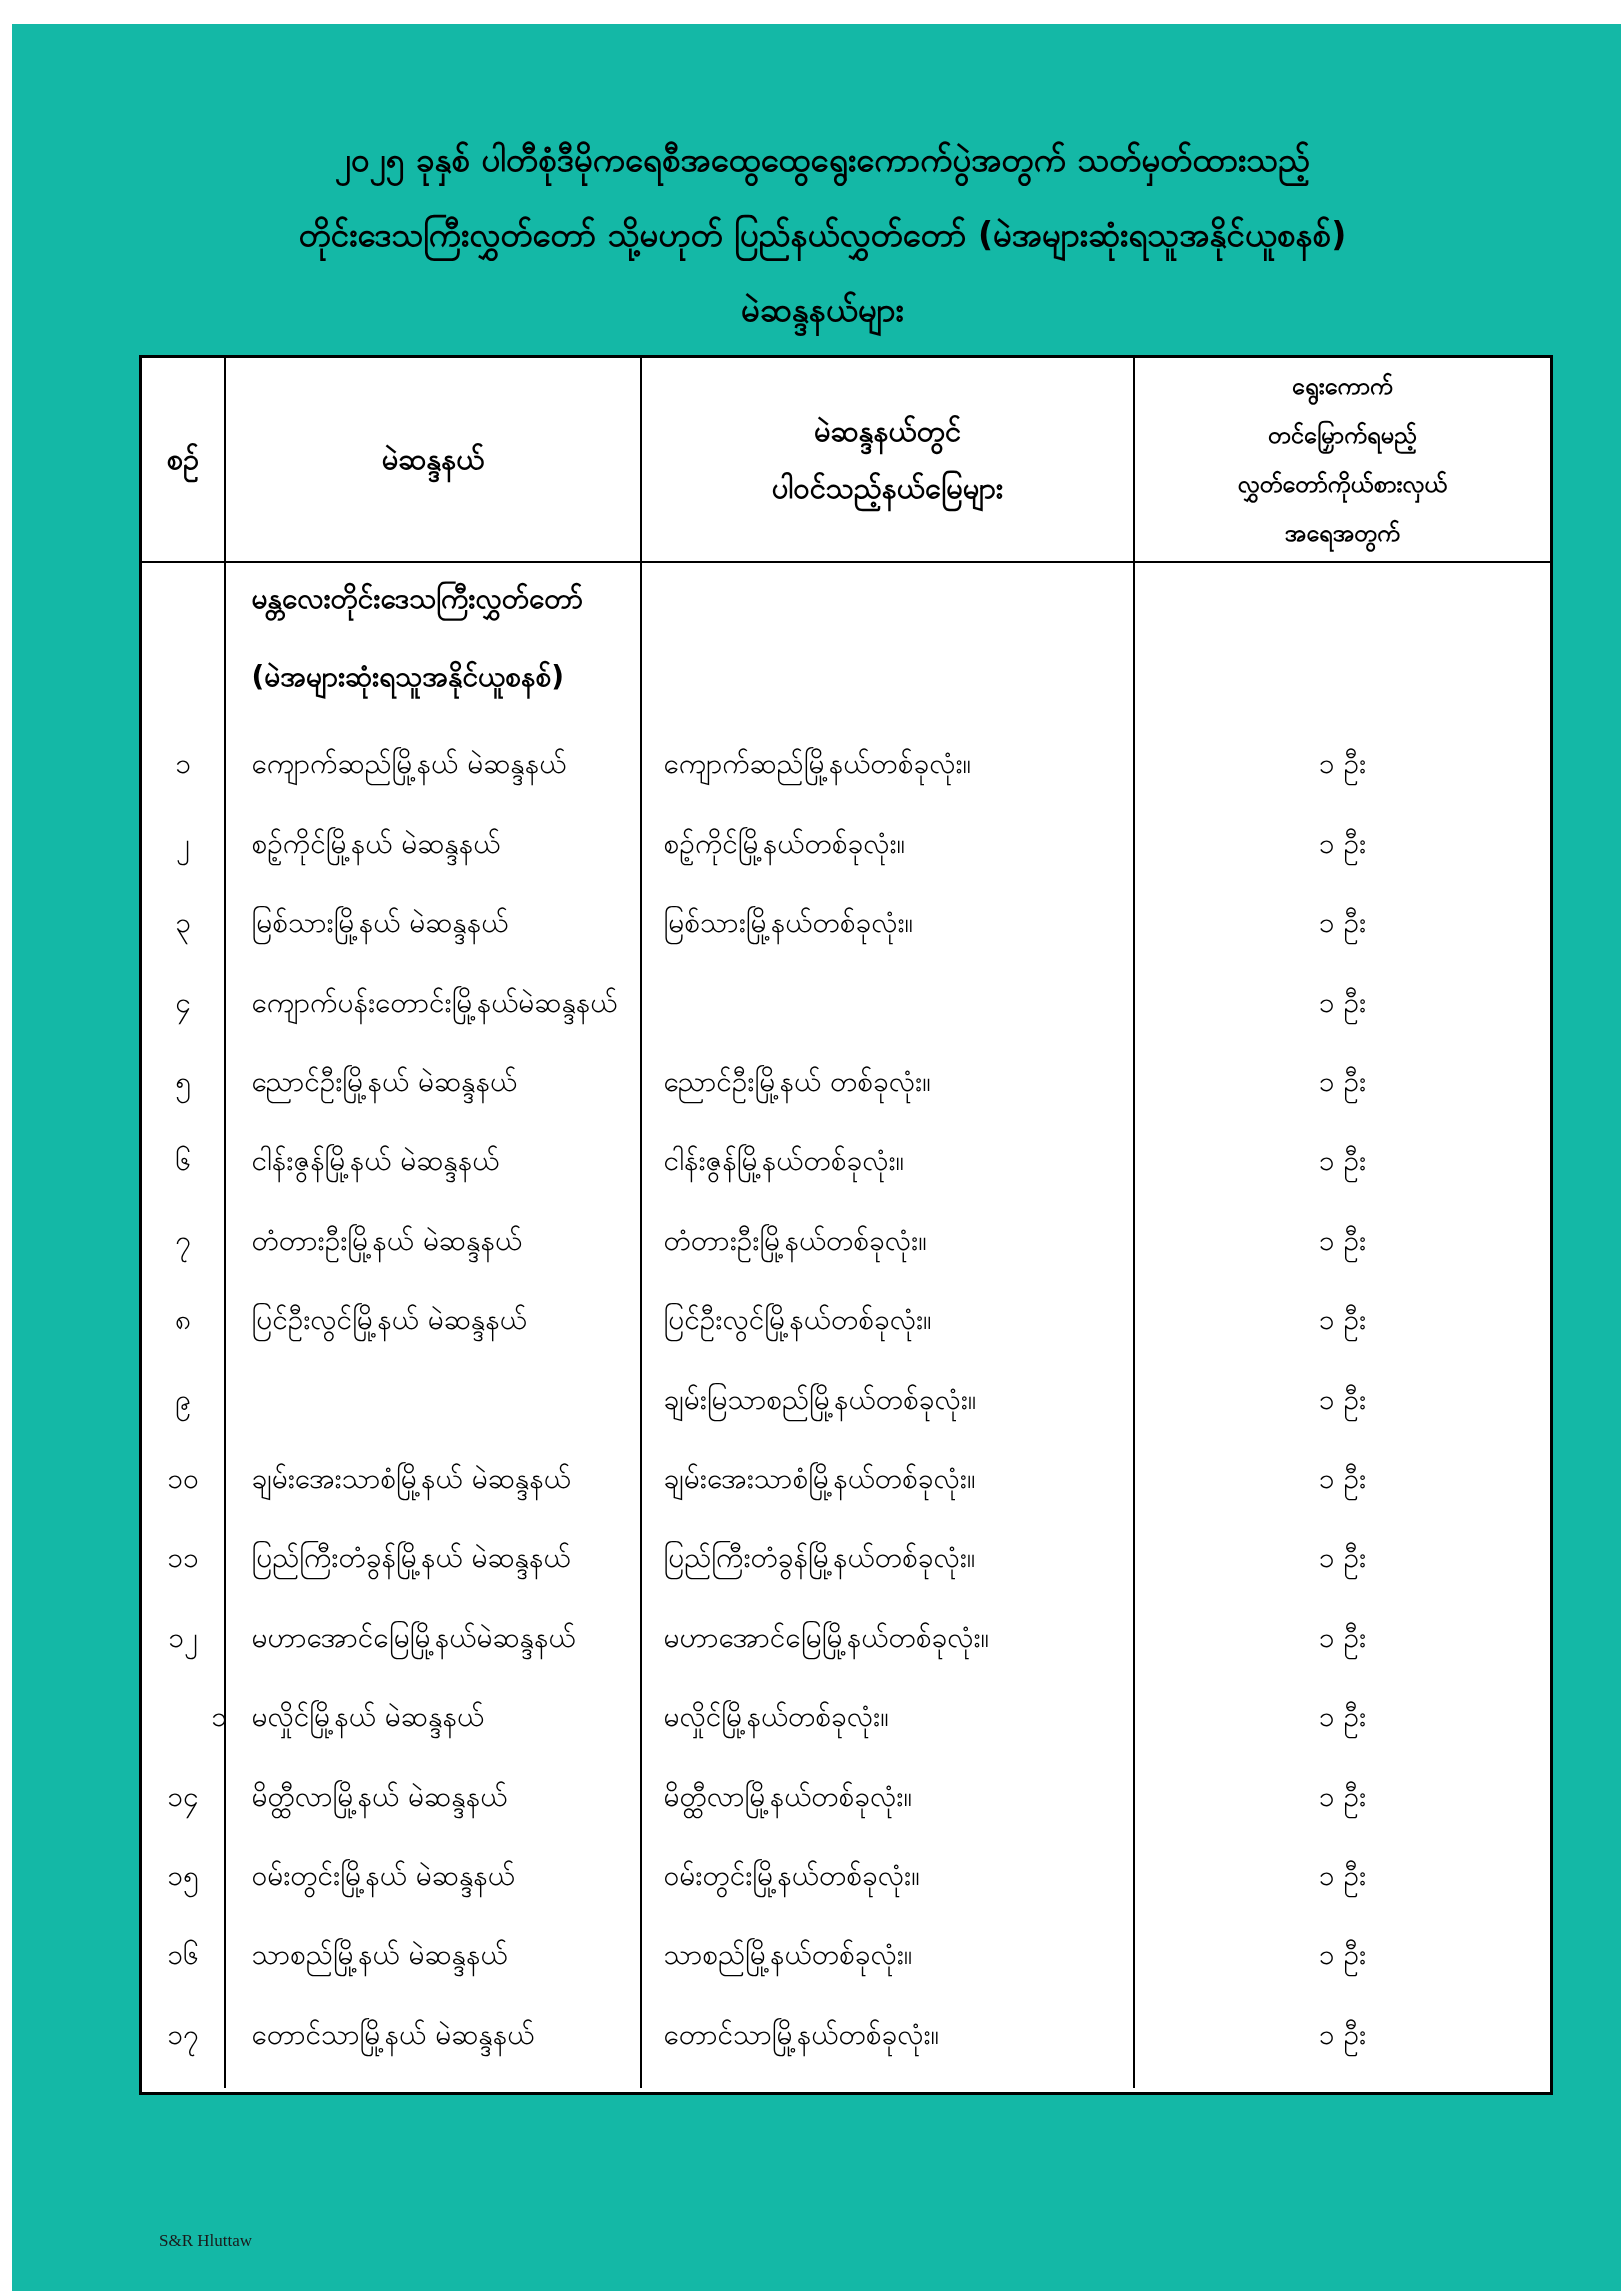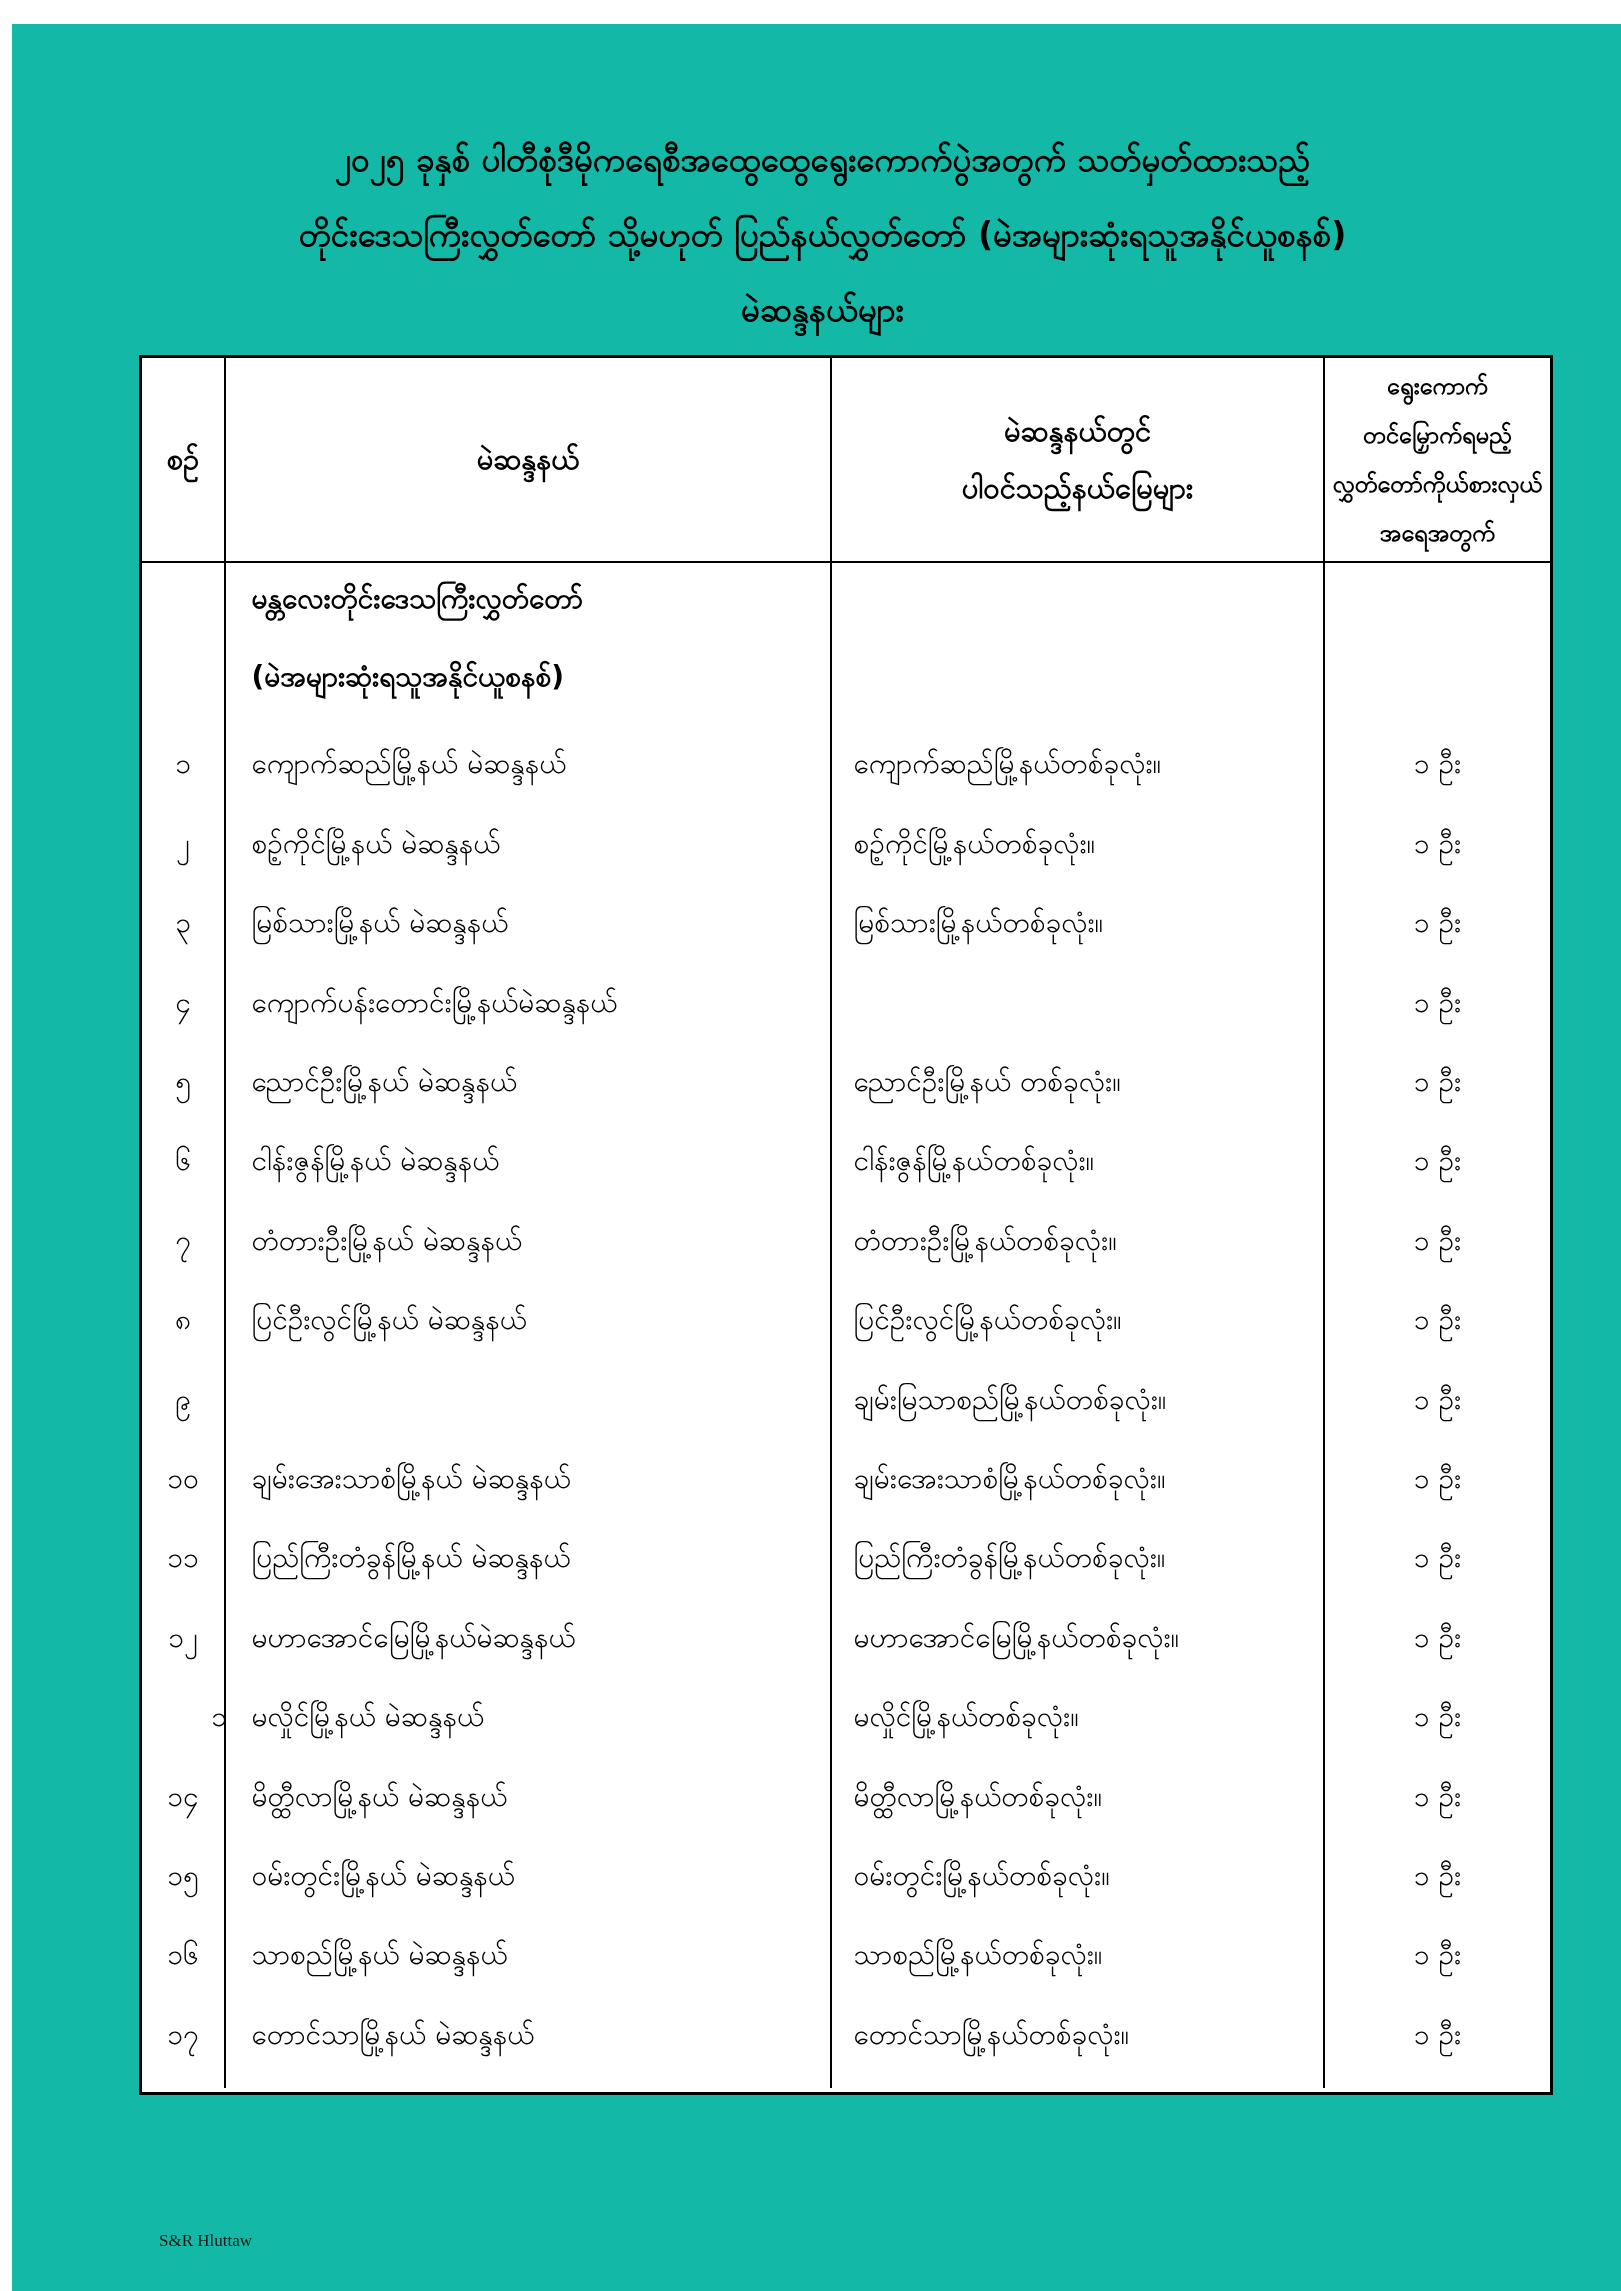--- a/index.html
+++ b/index.html
@@ -13,21 +13,21 @@
     text-align:center;font-weight:700;font-size:33px;line-height:75px;
   }
   .tbl{
     position:absolute;left:127px;top:331px;width:1414px;height:1740px;
     border:3.9px solid #000;box-sizing:border-box;background:#fff;
   }
   .thead{display:flex;height:205px;border-bottom:2.9px solid #000;box-sizing:border-box;}
   .tbody{display:flex;position:relative;height:1525px;}
   .col{box-sizing:border-box;height:100%;}
   .c1{width:84px;border-right:2.9px solid #000;}
-  .c2{width:606px;border-right:2.9px solid #000;}
+  .c2{width:416px;border-right:2.9px solid #000;}
   .c3{width:493px;border-right:2.9px solid #000;}
   .c4{flex:1;}
   .hcell{
     display:flex;align-items:center;justify-content:center;
     text-align:center;font-weight:700;font-size:29px;line-height:57px;
   }
   .hsmall{font-size:23.5px;line-height:49px;}
   .bcol{position:relative;overflow:hidden;}
   .line{position:absolute;height:51px;line-height:51px;font-size:28px;white-space:nowrap;}
   .sec{font-weight:700;left:25.5px;}

